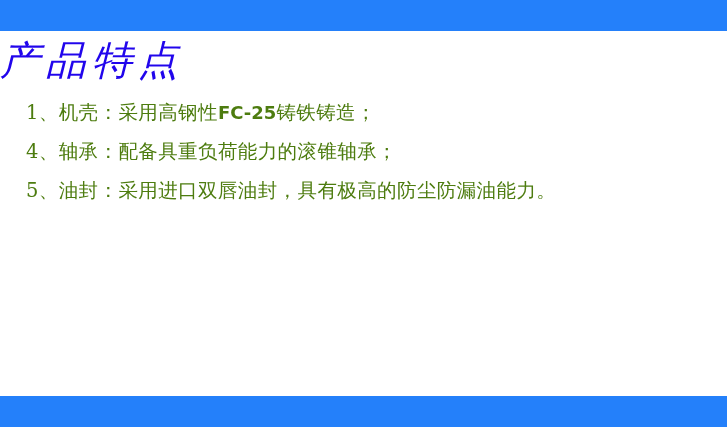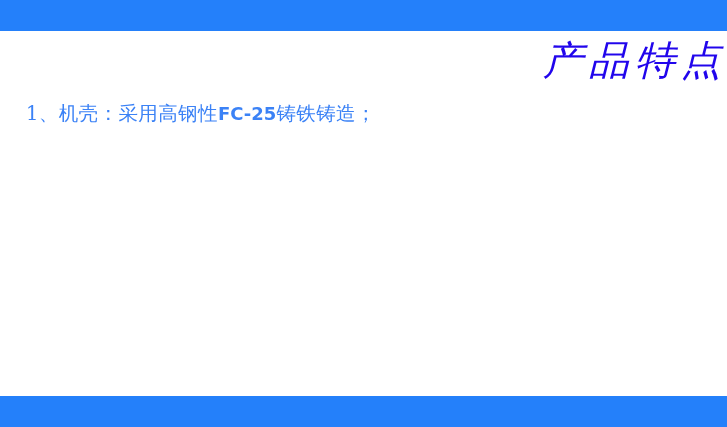--- a/index.html
+++ b/index.html
@@ -39,48 +39,48 @@
     left: 0;
     width: 727px;
     height: 365px;
     box-sizing: border-box;
   }
   .title {
     position: absolute;
     top: 5px;
     left: 0;
     width: 727px;
-    text-align: right;
+    text-align: left;
     color: #2105ec;
     font-family: "DejaVu Serif", "Liberation Serif", serif;
     font-size: 40px;
     font-weight: 400;
     letter-spacing: 6px;
     line-height: 48px;
     font-style: italic;
     white-space: nowrap;
   }
   .feature-list {
     position: absolute;
     top: 62px;
     left: 26px;
     width: 680px;
     margin: 0;
     padding: 0;
     list-style: none;
   }
   .feature-item {
-    color: #3b82f6;
+    color: #4d7c0f;
     font-family: "DejaVu Serif", "Liberation Serif", serif;
     font-size: 19.5px;
-    line-height: 21px;
+    line-height: 39px;
     letter-spacing: 0.4px;
     text-align: justify;
     text-justify: inter-character;
-    margin: 10px 0 0 0;
+    margin: 0 0 0 0;
     padding: 0;
     white-space: normal;
   }
   .feature-item .num {
     font-family: "DejaVu Serif", "Liberation Serif", serif;
   }
   .feature-item .code {
     font-family: "DejaVu Sans", "Liberation Sans", sans-serif;
     font-weight: bold;
     font-size: 18px;
@@ -99,21 +99,27 @@
     <div class="title" style="color: rgb(33, 5, 236);">产品特点</div>
 
     <ul class="feature-list">
 
       <li class="feature-item">
         <span class="num">1、</span><span>机壳：</span><span>采用高钢性</span><span class="code">FC-25</span><span>铸铁铸造；</span>
       </li>
 
 
 
+      <li class="feature-item">
+        <span class="num">4、</span><span>轴承：</span><span>配备具重负荷能力的滚锥轴承；</span><span class="code"></span><span></span>
+      </li>
 
+      <li class="feature-item">
+        <span class="num">5、</span><span>油封：</span><span>采用进口双唇油封，具有极高的防尘防漏油能力。</span><span class="code"></span><span></span>
+      </li>
 
     </ul>
 
   </div>
 
   <div class="bar bar-bottom" style="background: rgb(36, 128, 250);"></div>
 
 </div>
 
 </body></html>

